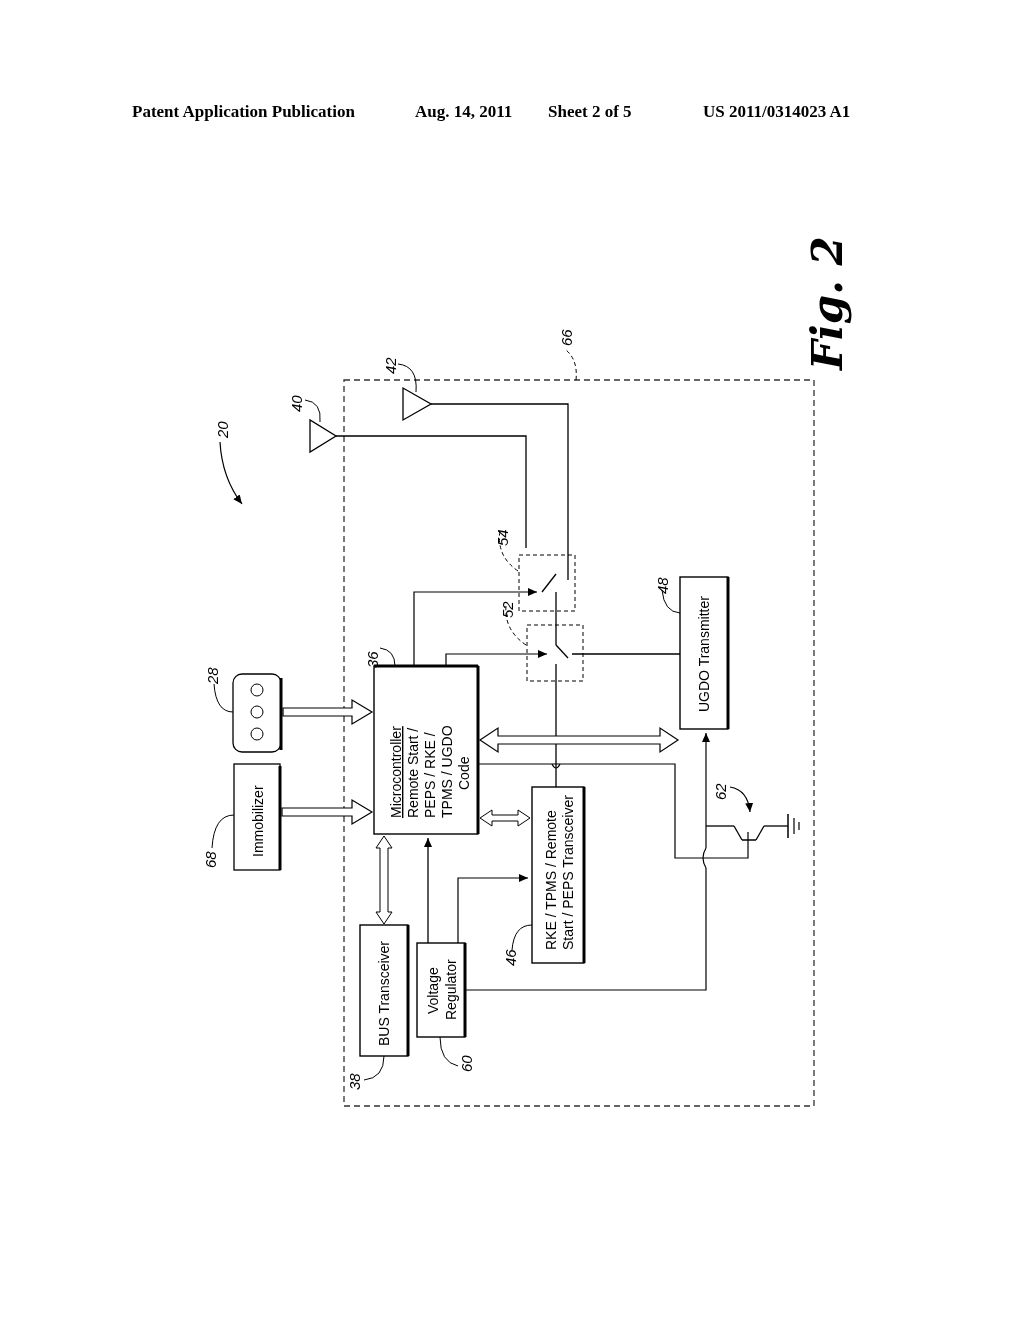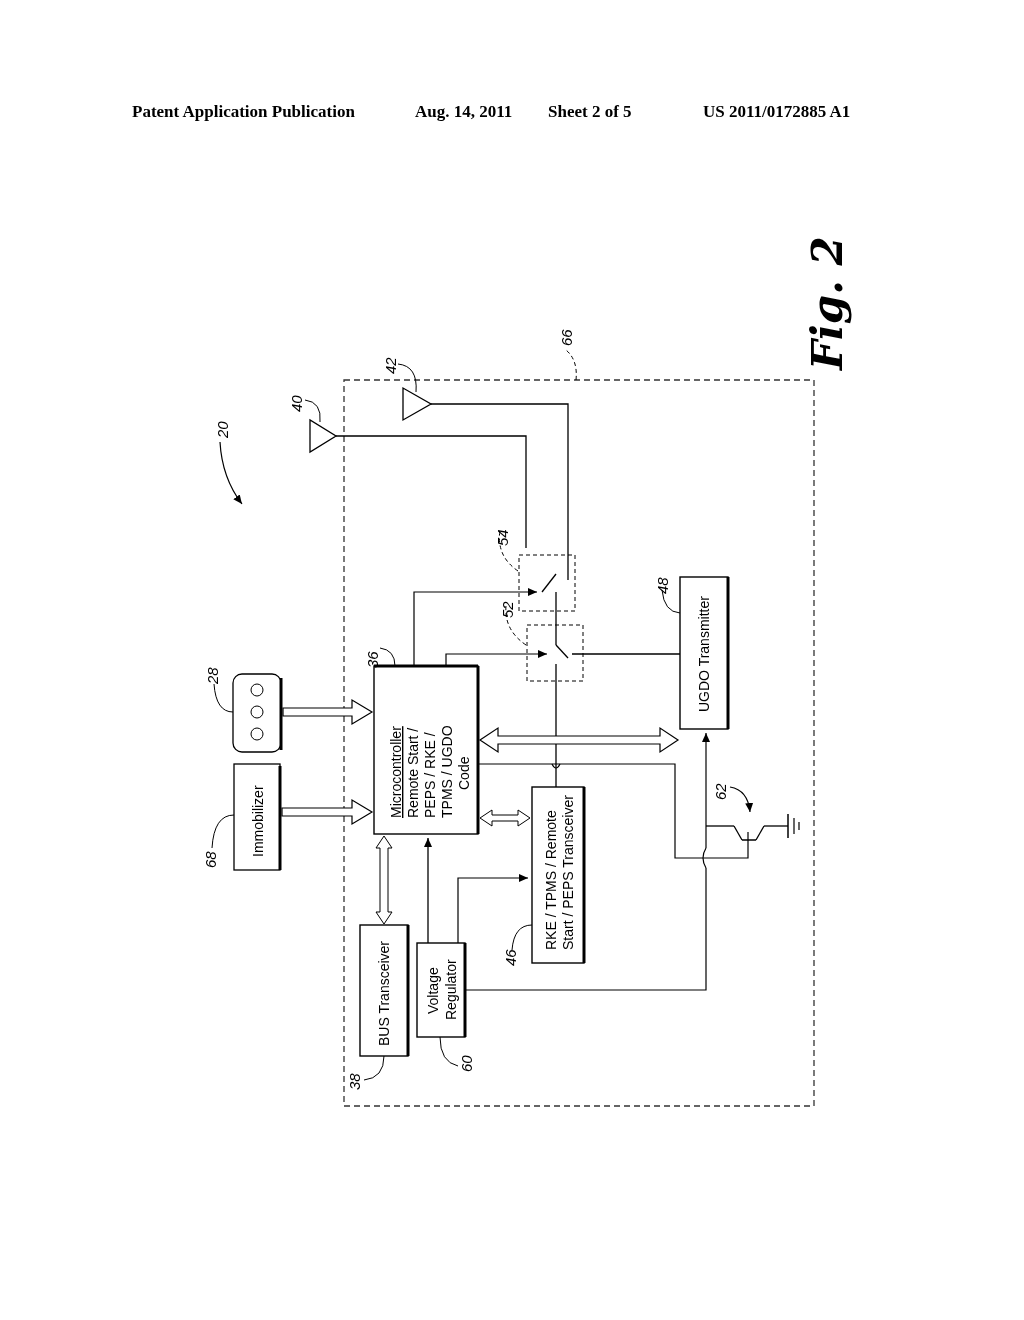--- a/index.html
+++ b/index.html
@@ -15,21 +15,21 @@
   .ref { font-family: "Liberation Sans", sans-serif; font-style: italic; font-size: 15px; fill: #000; }
   .fig { font-family: "DejaVu Serif", serif; font-style: italic; font-weight: bold; font-size: 42px; fill: #000; }
 </style>
 </head>
 <body>
 
 <div class="header">
   <span id="pub">Patent Application Publication</span>
   <span id="date">Aug. 14, 2011</span>
   <span id="sheet">Sheet 2 of 5</span>
-  <span id="num">US 2011/0172885 A1</span>
+  <span id="num">US 2011/0314023 A1</span>
 </div>
 
 <svg width="1024" height="1320" viewBox="0 0 1024 1320">
   <defs>
     <marker id="arr" markerWidth="10" markerHeight="10" refX="9" refY="5" orient="auto" markerUnits="userSpaceOnUse">
       <path d="M0,1 L9,5 L0,9 z" fill="#000"></path>
     </marker>
   </defs>
 
   <rect x="344" y="380" width="470" height="726" fill="none" stroke="#333" stroke-width="1.3" stroke-dasharray="6,4"></rect>

